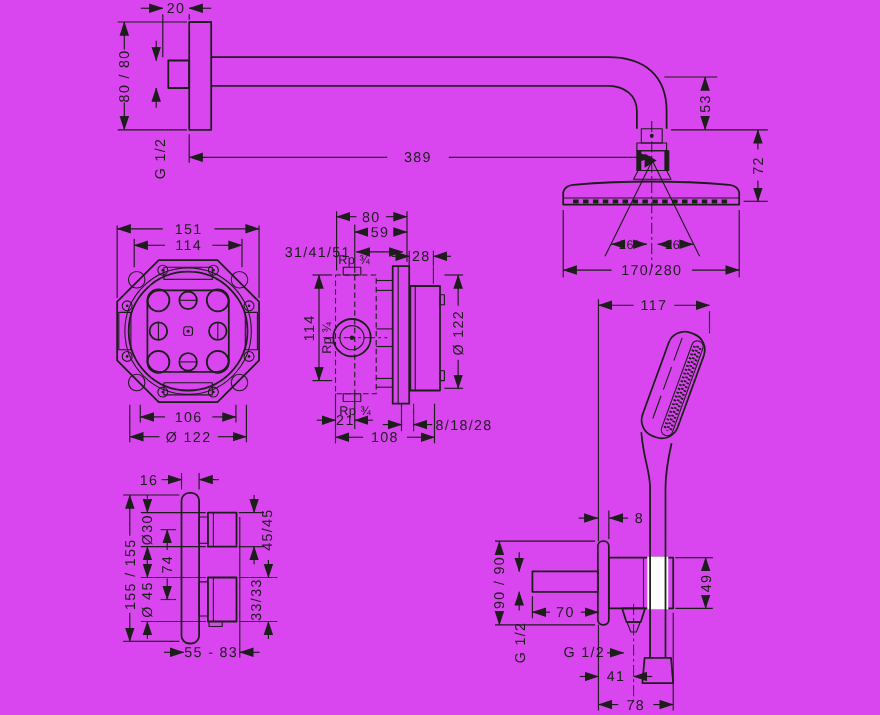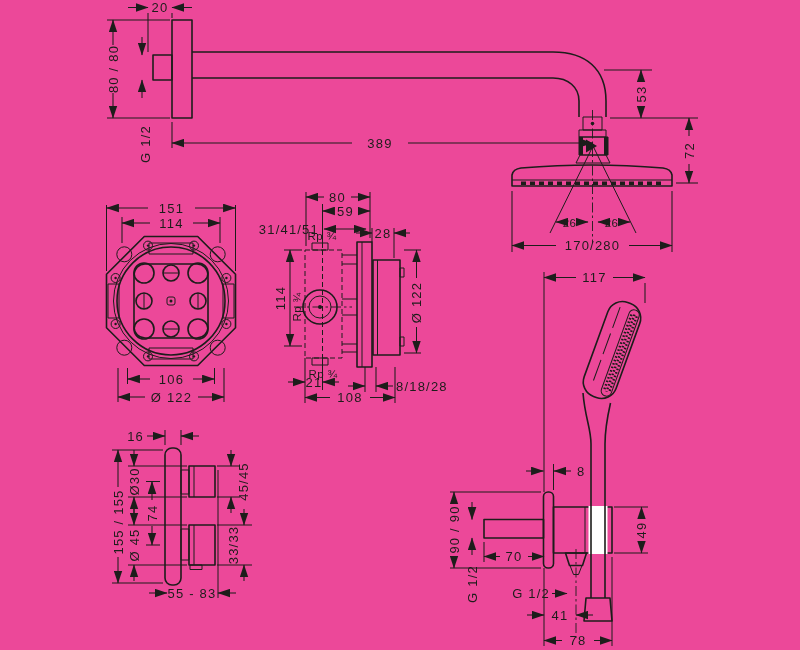--- a/index.html
+++ b/index.html
@@ -1,16 +1,16 @@
 <!DOCTYPE html>
 <html><head>
 <meta charset="utf-8">
 <style>
   html,body{margin:0;padding:0;background:#ffffff;}
-  .stage{position:relative;width:800px;height:650px;background:#ec4899;overflow:hidden;
+  .stage{position:relative;width:800px;height:650px;background:#d946ef;overflow:hidden;
          font-family:"Liberation Sans",sans-serif;}
   svg{display:block;}
   .s  {stroke:#1d1d1b;fill:none;stroke-width:1.6;stroke-linejoin:round;}
   .s2 {stroke:#1d1d1b;fill:none;stroke-width:1;stroke-linejoin:round;}
   .d  {stroke:#1d1d1b;fill:none;stroke-width:1.05;}
   .f  {fill:#1d1d1b;stroke:none;}
   .wg {fill:#ffffff;stroke:none;}
   .dsh{stroke-dasharray:5 3;}
   .cl {stroke:#1d1d1b;fill:none;stroke-width:.9;stroke-dasharray:10 3 2.5 3;}
   .noz{stroke:#1d1d1b;stroke-width:3.5;stroke-dasharray:5 4;fill:none;}

